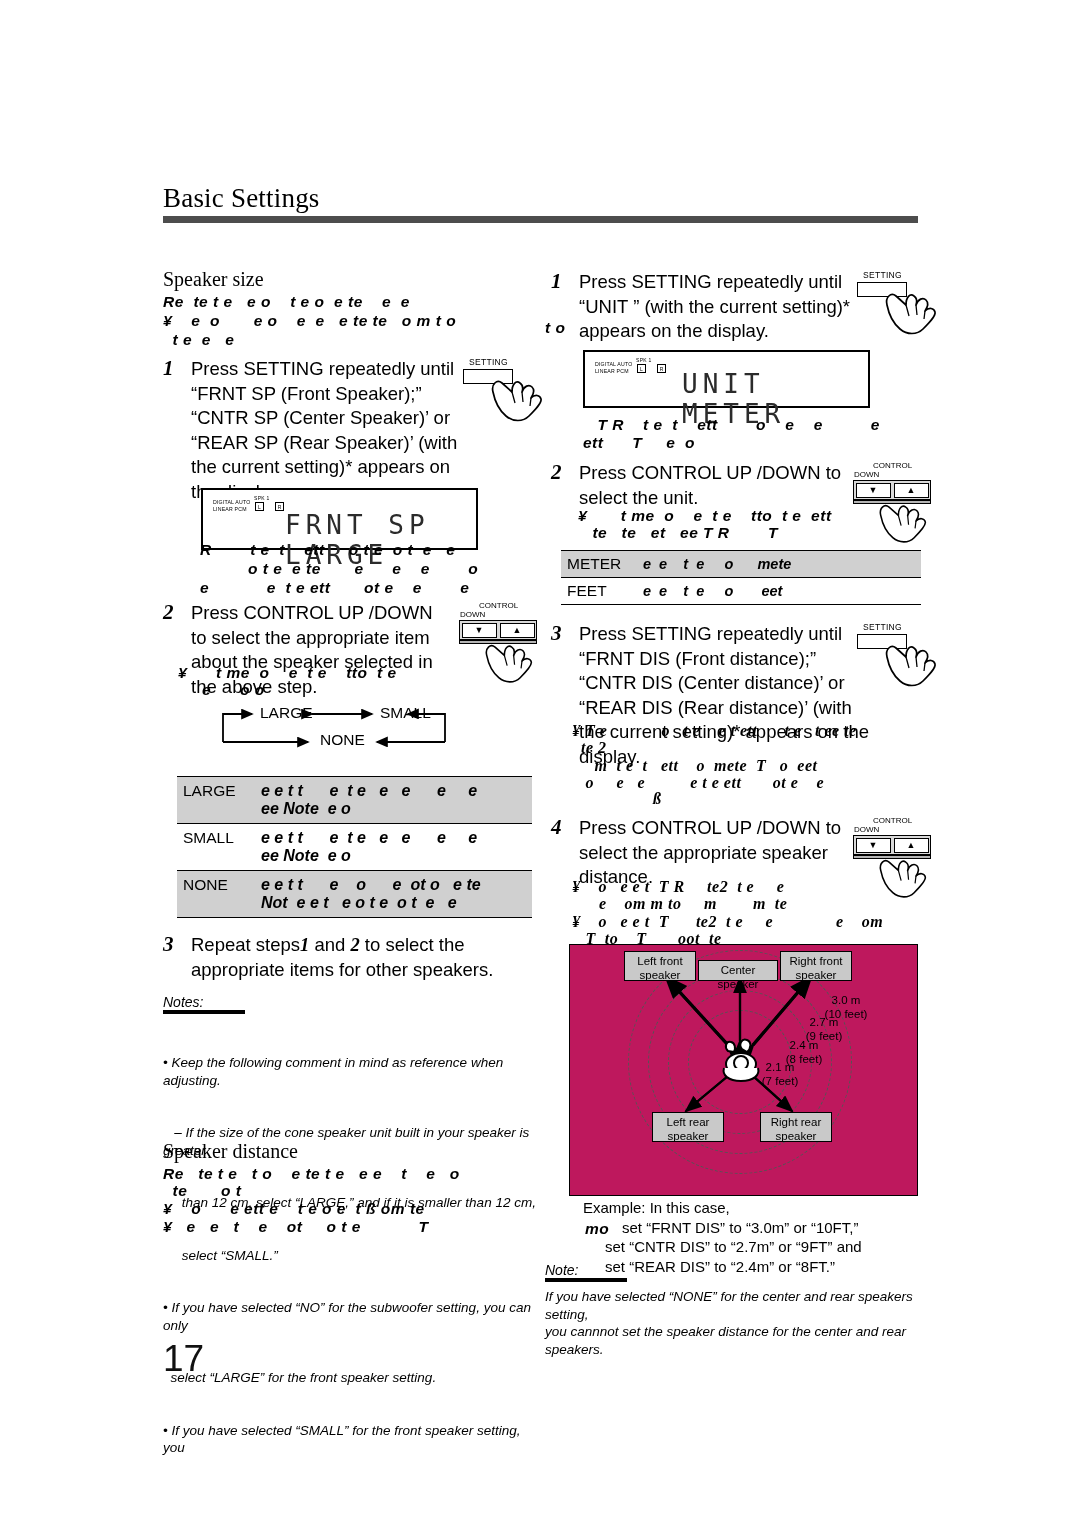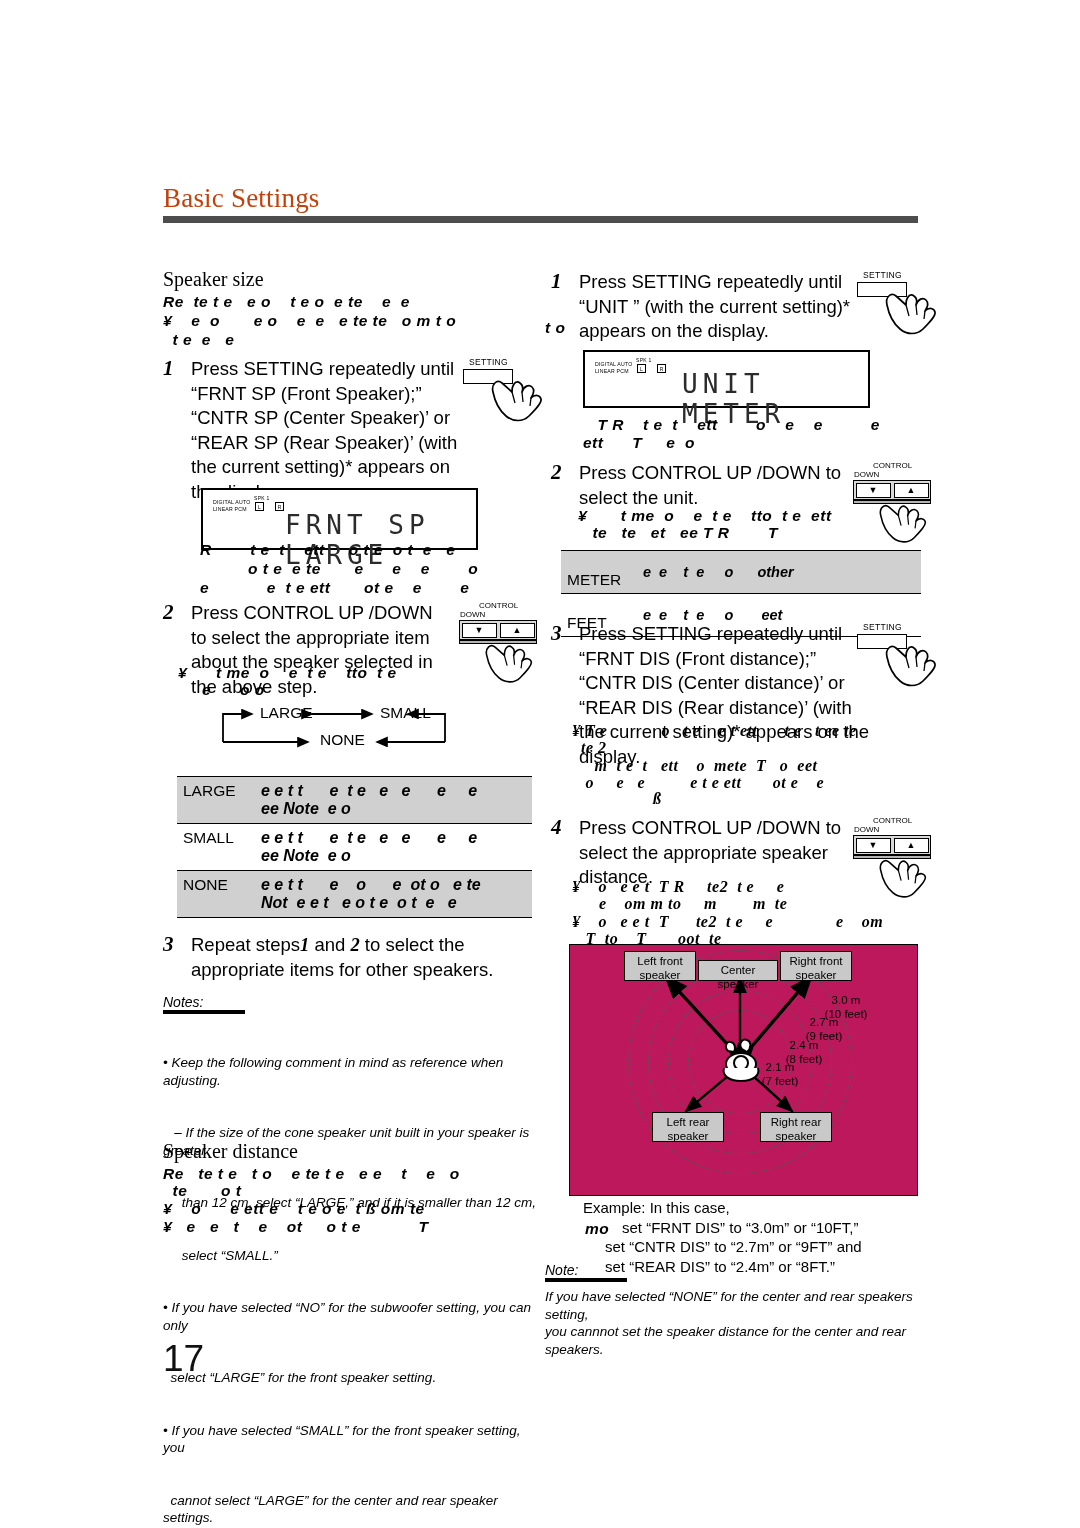--- a/index.html
+++ b/index.html
@@ -10,21 +10,21 @@
     color:#000;
     position:relative;
     overflow:hidden;
   }
   .page { position:absolute; inset:0; }
 
   
   .hdr-title{
     position:absolute; left:163px; top:183px;
     font-family:"Liberation Serif", serif;
-    font-size:27px; color:#c2410c; letter-spacing:.2px;
+    font-size:27px; color:#000000; letter-spacing:.2px;
   }
   .hdr-rule{
     position:absolute; left:163px; top:216px; width:755px; height:7px;
     background:#4d4d4d;
   }
 
   
   .sect-label{
     position:absolute;
     font-family:"Liberation Serif", serif;
@@ -123,21 +123,21 @@
     width:78px; flex:none; font-size:15.5px; padding:5px 0 5px 6px;
   }
   .tbl .v{
     flex:1; font-size:16px; font-weight:bold; font-style:italic;
     padding:5px 4px 5px 0; white-space:pre-wrap; line-height:18px;
   }
 
   .tbl2 .row{ display:flex; align-items:center; border-top:1.6px solid #000; }
   .tbl2 .row.shade{ background:#d0d0d0; }
   .tbl2 .row.last{ border-bottom:1.6px solid #000;justify-content:center; }
-  .tbl2 .k{ width:76px; flex:none; font-size:15.5px; padding:20px 0 4px 6px; }
+  .tbl2 .k{ width:76px; flex:none; font-size:15.5px; padding:4px 0 4px 6px; }
   .tbl2 .v{ flex:1; font-size:14.5px; font-weight:bold; font-style:italic; white-space:pre; }
 
   
   .notes-h{
     position:absolute; font-style:italic; font-size:14px;
   }
   .notes-rule{ position:absolute; height:4px; background:#000; }
   .notes-body{
     position:absolute; font-style:italic; font-size:13.5px; line-height:17.5px;
     white-space:pre-wrap;
@@ -280,21 +280,20 @@
   <div class="notes-h" style="left:163px; top:994px;">Notes:</div>
   <div class="notes-rule" style="left:163px; top:1010px; width:82px;"></div>
   <div class="notes-body" style="left:163px; top:1019px; width:380px;">
     <div>• Keep the following comment in mind as reference when adjusting.</div>
     <div>   – If the size of the cone speaker unit built in your speaker is greater</div>
     <div>     than 12 cm, select “LARGE,” and if it is smaller than 12 cm,</div>
     <div>     select “SMALL.”</div>
     <div>• If you have selected “NO” for the subwoofer setting, you can only</div>
     <div>  select “LARGE” for the front speaker setting.</div>
     <div>• If you have selected “SMALL” for the front speaker setting, you</div>
-    <div>  cannot select “LARGE” for the center and rear speaker settings.</div>
   </div>
 
   <div class="sect-label" style="left:163px; top:1140px;">Speaker distance</div>
   <div class="ghost" style="left:163px; top:1164px;">Re   te t e   t o    e te t e   e e    t    e   o</div>
   <div class="ghost" style="left:163px; top:1181px;">  te       o t</div>
   <div class="ghost" style="left:163px; top:1199px;">¥    o      e ett e    t e o e  t ß om te</div>
   <div class="ghost" style="left:163px; top:1217px;">¥   e   e   t    e    ot     o t e            T</div>
 
   <div class="step" style="left:551px; top:270px; width:310px;">
     <span class="num">1</span>
@@ -347,21 +346,21 @@
       <path d="M8 22 C6 14 12 9 17 13 L27 22 C27 14 31 10 35 13 C38 15 38 19 37 22
                C39 16 44 14 47 17 C50 20 48 25 46 28 C50 24 55 25 56 29 C57 33 50 40 44 46
                C38 52 28 52 21 46 C15 41 10 32 8 22 Z" fill="#ffffff" stroke="#000" stroke-width="1.7" stroke-linejoin="round"></path>
       <path d="M27 22 L30 33 M37 22 L38 32 M46 28 L45 36" fill="none" stroke="#000" stroke-width="1.3"></path>
     </svg>
   </div>
 
   <div class="tbl2" style="position:absolute; left:561px; top:550px; width:360px;">
     <div class="row shade">
       <div class="k">METER</div>
-      <div class="v">e  e    t  e     o      other</div>
+      <div class="v">e  e    t  e     o      mete</div>
     </div>
     <div class="row last">
       <div class="k">FEET</div>
       <div class="v">e  e    t  e     o       eet</div>
     </div>
   </div>
 
   <div class="step" style="left:551px; top:622px; width:320px;">
     <span class="num">3</span>
     <span class="body">Press SETTING repeatedly until “FRNT DIS (Front distance);” “CNTR DIS (Center distance)’ or “REAR DIS (Rear distance)’ (with the current setting)* appears on the display.</span>

